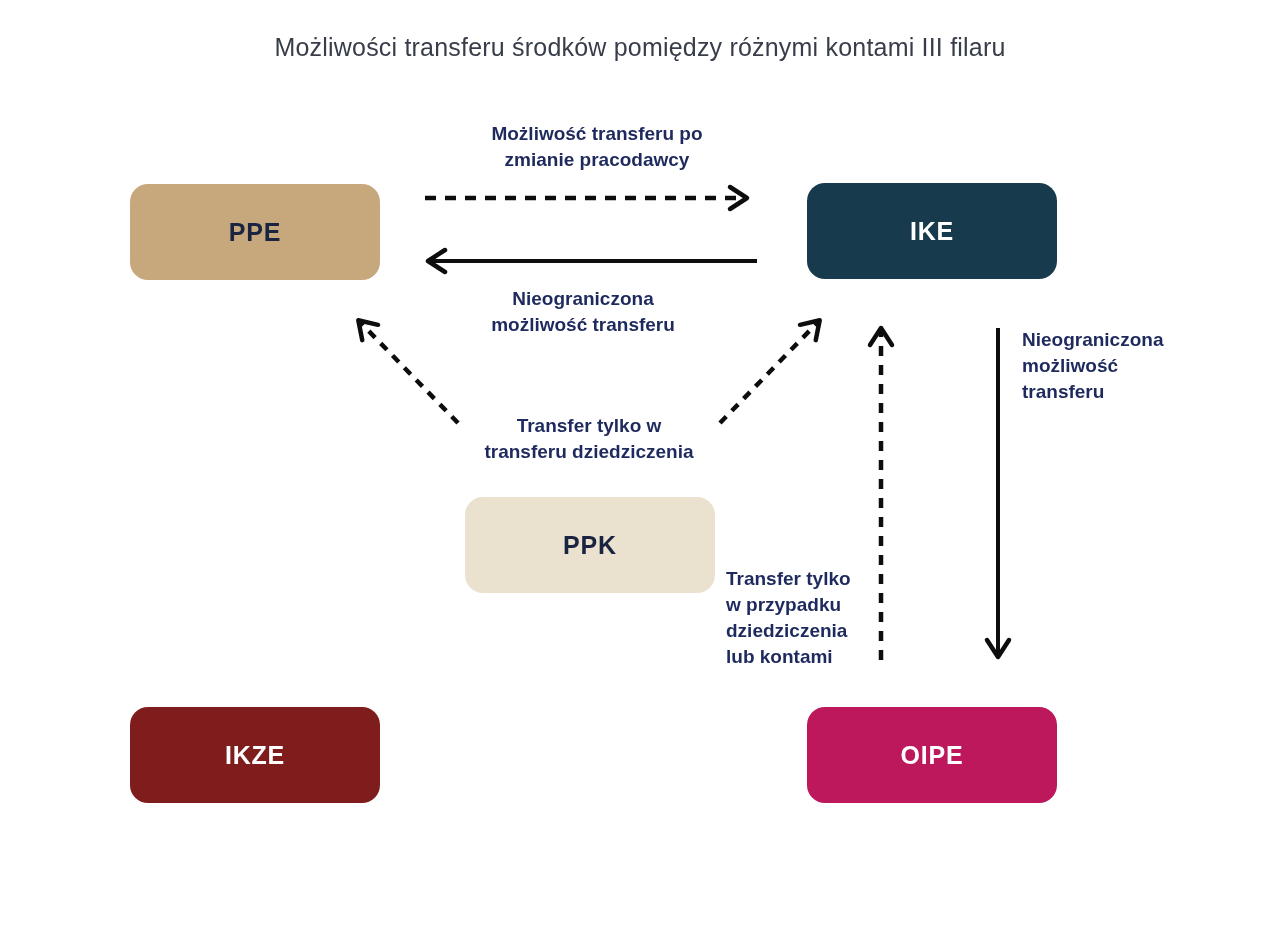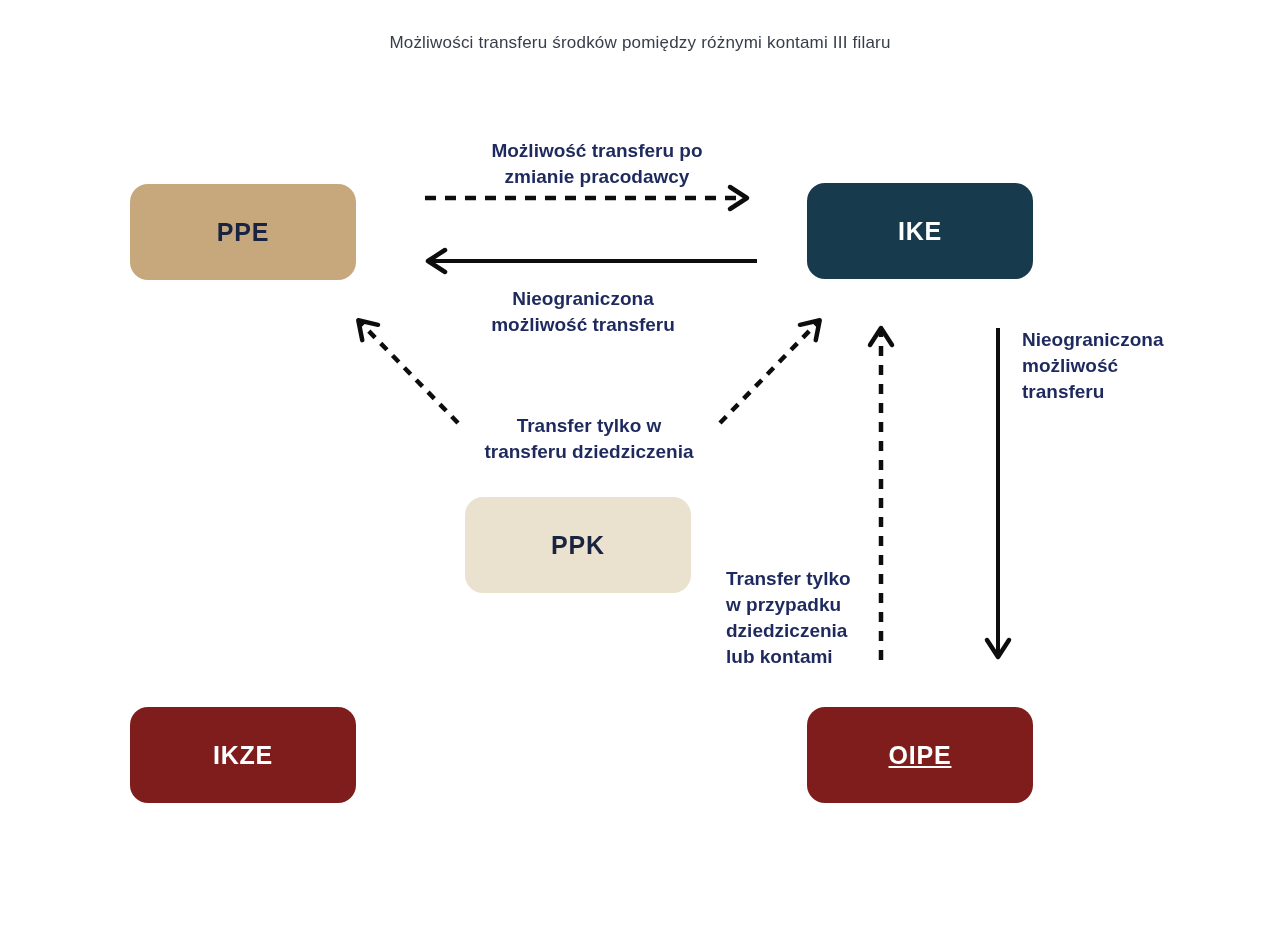--- a/index.html
+++ b/index.html
@@ -14,36 +14,36 @@
     height: 933px;
     background: #ffffff;
     overflow: hidden;
   }
   .diagram-title {
     position: absolute;
     top: 33px;
     left: 0;
     width: 1280px;
     text-align: center;
-    font-size: 17px;
+    font-size: 25px;
     font-weight: 500;
     color: #373d49;
     letter-spacing: 0.2px;
     margin: 0;
   }
   .arrows-layer {
     position: absolute;
     top: 0;
     left: 0;
     width: 1280px;
     height: 933px;
   }
   .node {
     position: absolute;
-    width: 226px;
+    width: 250px;
     height: 96px;
     border-radius: 18px;
     display: flex;
     align-items: center;
     justify-content: center;
     font-size: 25px;
     font-weight: 700;
     letter-spacing: 0.8px;
   }
   .node-ppe  { left: 130px; top: 184px; }
@@ -102,25 +102,25 @@
   </div>
 
   <div class="node node-ppk" style="background-color: rgb(234, 226, 206); color: rgb(26, 36, 64); margin-top: 16px;">
     <span>PPK</span>
   </div>
 
   <div class="node node-ikze" style="background-color: #7f1d1d; color: rgb(255, 255, 255);">
     <span>IKZE</span>
   </div>
 
-  <div class="node node-oipe" style="background-color: #7f1d1d; color: rgb(255, 255, 255); text-decoration: underline;">
+  <div class="node node-oipe" style="background-color: #be185d; color: rgb(255, 255, 255);">
     <span>OIPE</span>
   </div>
 
-  <div class="edge-label centered label-ppe-ike" style="color: rgb(30, 42, 94); margin-top: 17px;">Możliwość transferu po
+  <div class="edge-label centered label-ppe-ike" style="color: rgb(30, 42, 94);">Możliwość transferu po
 zmianie pracodawcy</div>
 
   <div class="edge-label centered label-ike-ppe" style="color: rgb(30, 42, 94);">Nieograniczona
 możliwość transferu</div>
 
   <div class="edge-label centered label-ppk" style="color: rgb(30, 42, 94);">Transfer tylko w
 transferu dziedziczenia</div>
 
   <div class="edge-label label-oipe-ike" style="color: rgb(30, 42, 94);">Transfer tylko
 w przypadku

